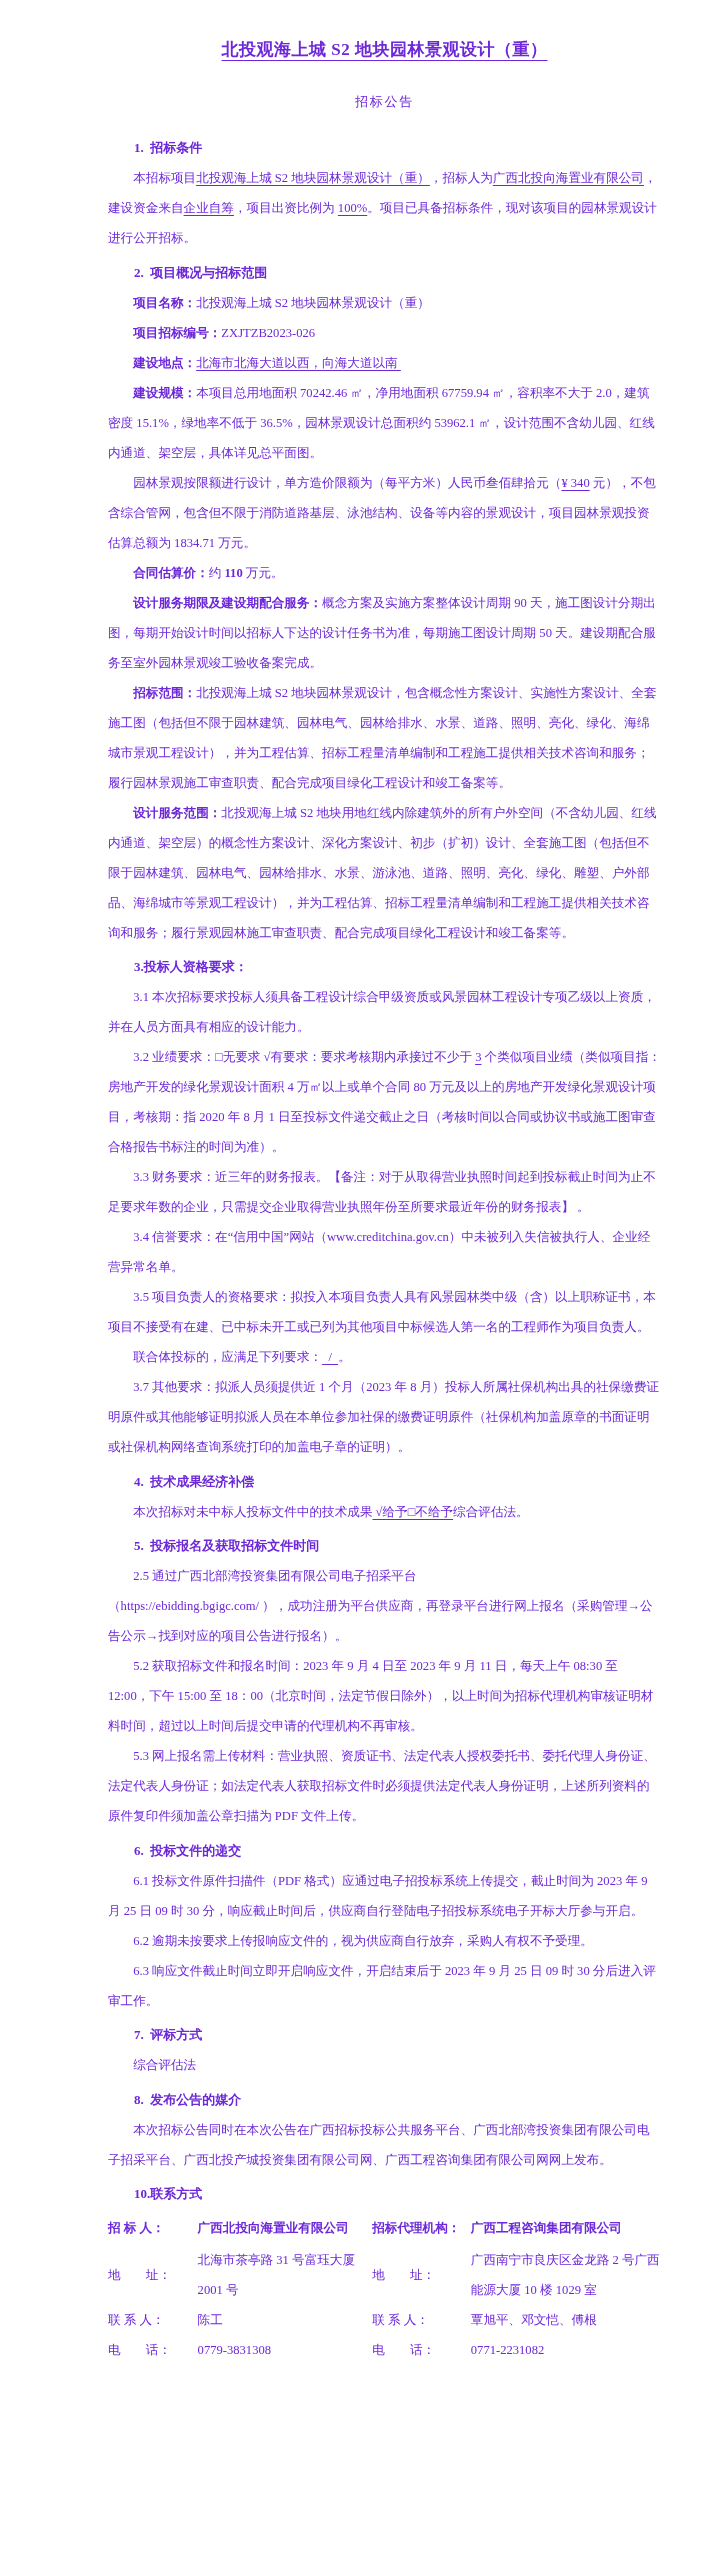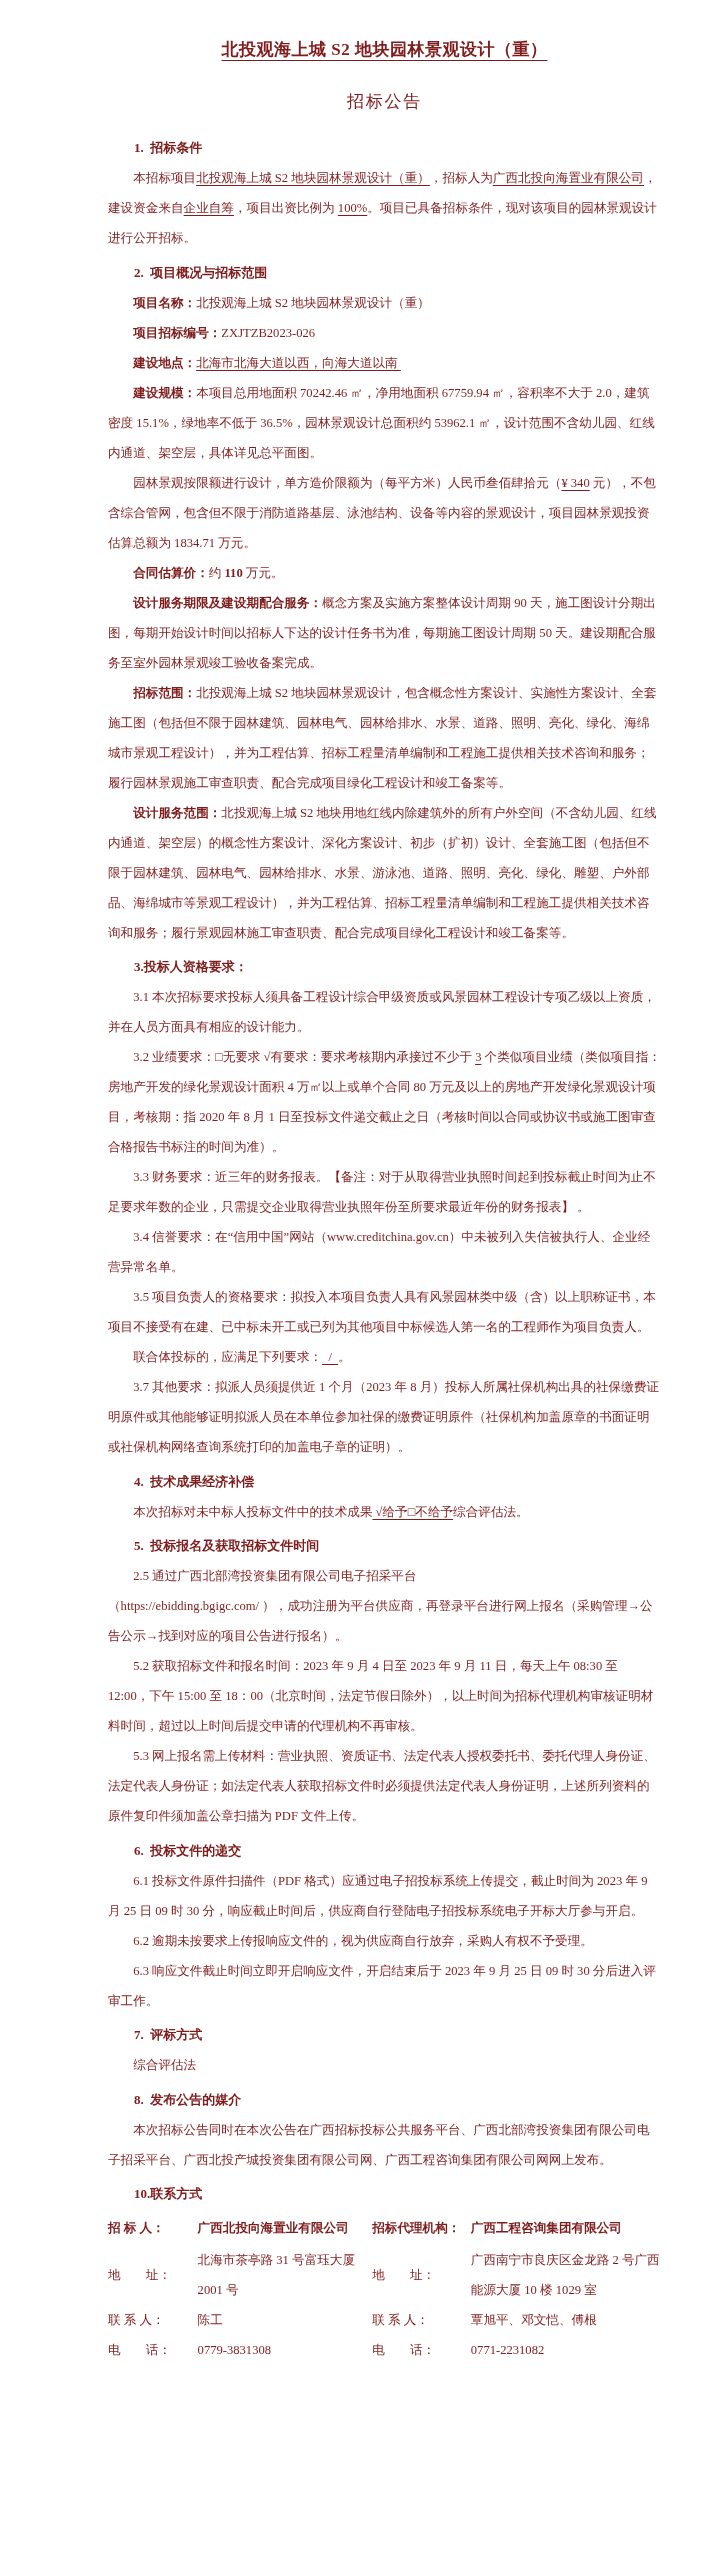--- a/index.html
+++ b/index.html
@@ -5,34 +5,34 @@
   html,body { margin:0; padding:0; background:#ffffff; }
   .page {
     position:relative;
     width:721px; height:2576px;
     margin:0 auto;
     background:#ffffff;
     box-sizing:border-box;
     padding:27px 60px 0 108px;
     overflow:hidden;
     font-family:"Liberation Serif","DejaVu Serif",serif;
-    font-size:12.6px; line-height:30px; color:#7f1d1d;
+    font-size:12.6px; line-height:30px; color:#6d28d9;
   }
   .doc-title {
     margin:5.4px 0 0 0;
     text-align:center;
     font-size:17px; font-weight:bold; line-height:36px;
     text-decoration:underline;
     text-underline-offset:4.5px;
     letter-spacing:0.5px;
   }
   .doc-subtitle {
     margin:18px 0 15px 0;
     text-align:center;
-    font-size:17px; font-weight:normal; line-height:32px;
+    font-size:13px; font-weight:normal; line-height:32px;
     letter-spacing:1.8px;
   }
   .doc-body { margin-top:9px; }
   .blk { margin:0; text-indent:2em; white-space:pre-wrap; }
   .blk.noindent { text-indent:0; }
   .blk.heading { font-weight:bold; font-size:13px; margin-top:4.5px; }
   .b { font-weight:bold; }
   .u { text-decoration:underline; text-underline-offset:2.7px; }
   .contact-table { margin-top:3.6px; }
   .c-row {

